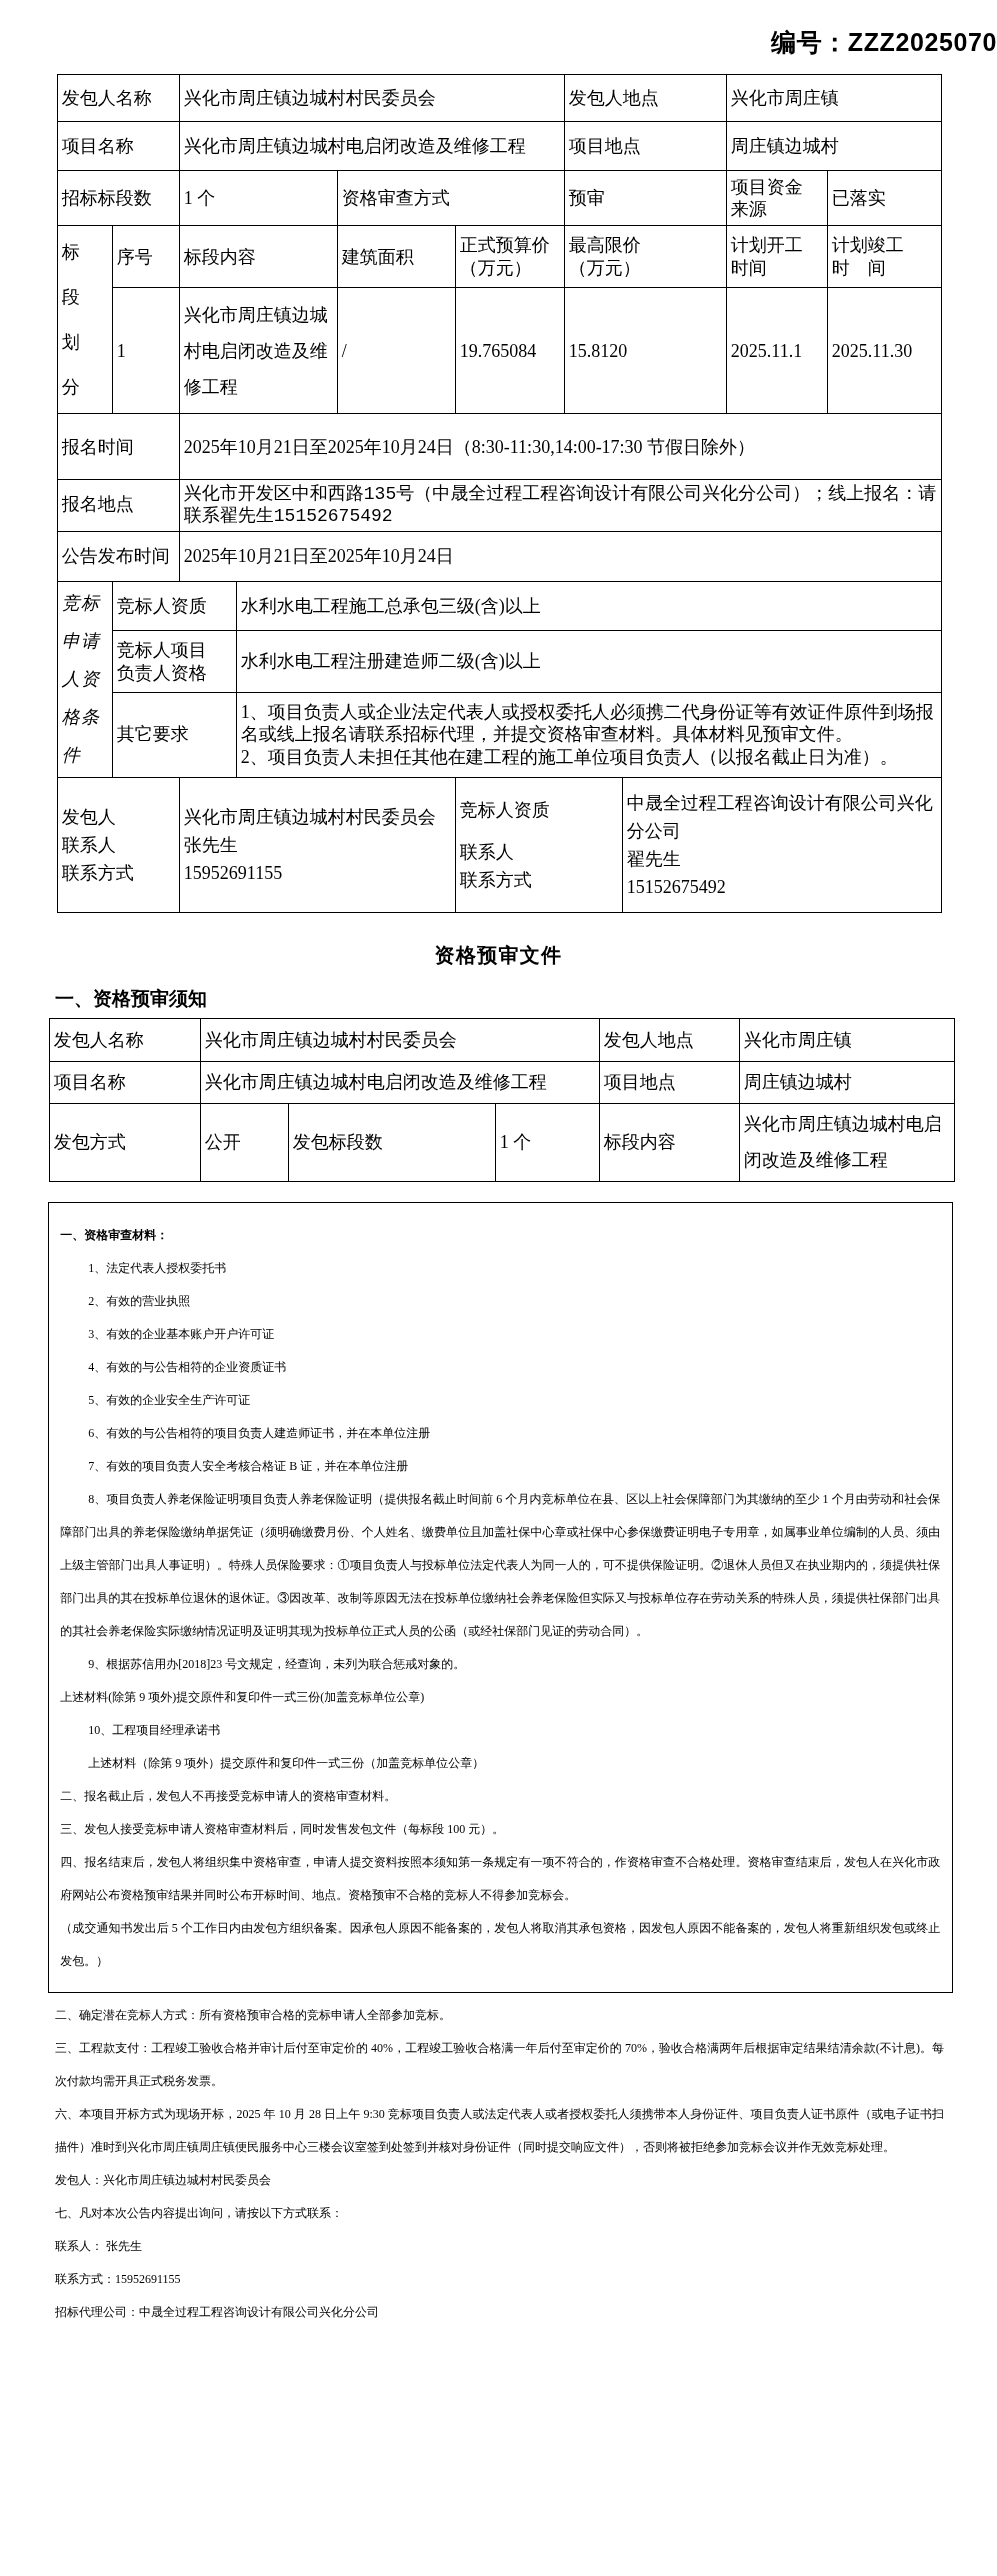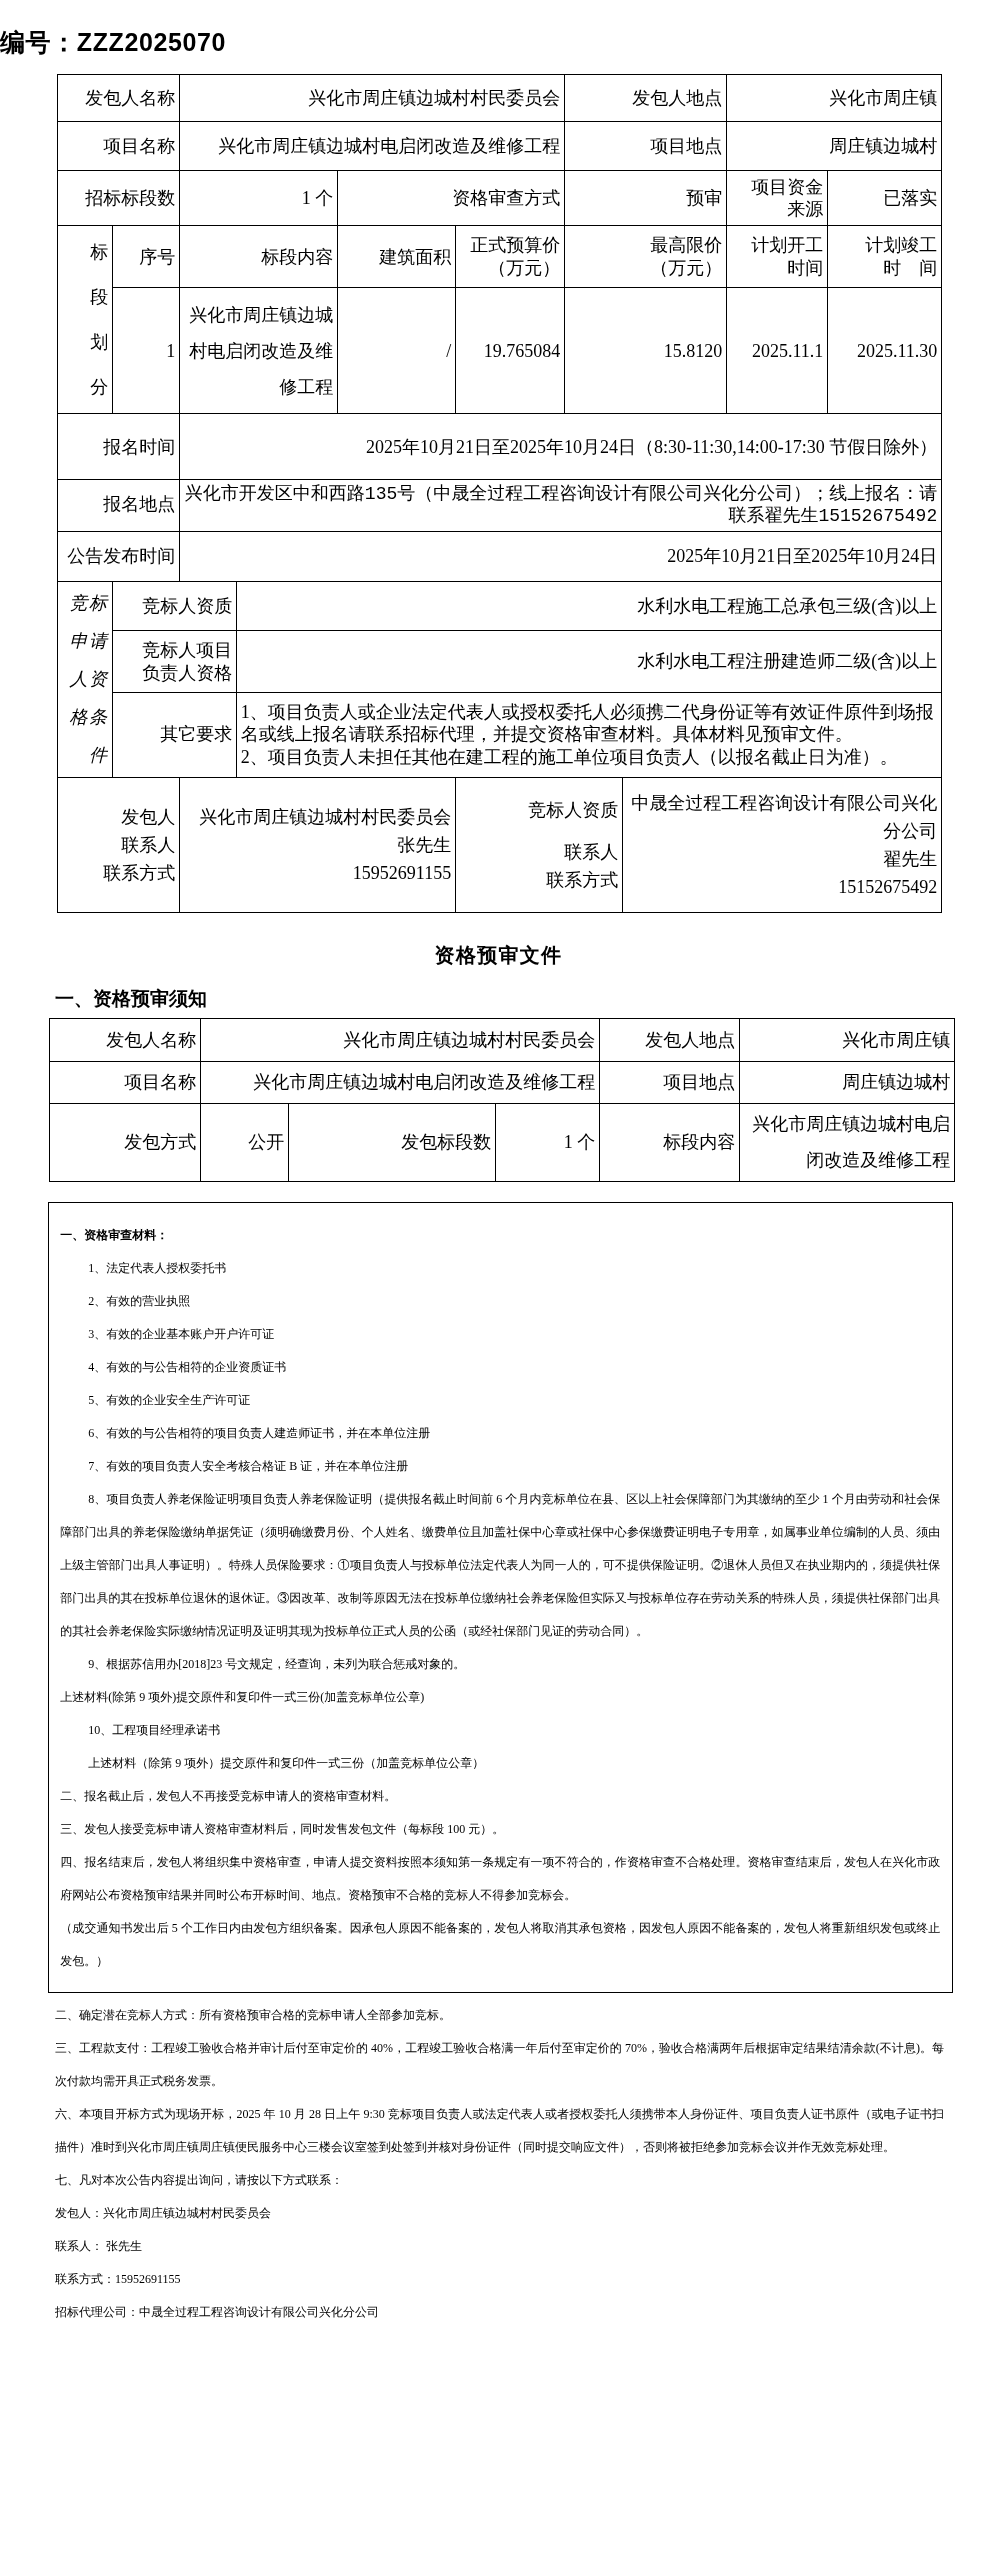--- a/index.html
+++ b/index.html
@@ -5,33 +5,33 @@
   html,body{margin:0;padding:0;background:#ffffff;}
   body{
     width:997px;
     font-family:"Liberation Serif","DejaVu Serif",serif;
     color:#000;
   }
   .page{padding:22.6px 0 19px 0;}
 
   
   .doc-number{
-    text-align:left;
+    text-align:right;
     font-family:"Liberation Sans","DejaVu Sans",sans-serif;
     font-weight:bold;
     font-size:25px;
     margin:3.8px 0 15px 0;
     letter-spacing:0.6px;
   }
 
   
   table{border-collapse:collapse;table-layout:fixed;}
   td{
     border:1.3px solid #000;
-    text-align:right;
+    text-align:left;
     vertical-align:middle;
     font-size:18px;
     line-height:22.6px;
     padding:2.5px 3.8px;
     word-break:break-all;
   }
   .t1{margin-left:57px;width:885px;}
   .t2{margin-left:49px;width:906px;margin-top:3.8px;}
   .thick-top td{border-top:1.9px solid #000;}
   .t1{border-bottom:1.9px solid #000;}
@@ -263,22 +263,22 @@
     <p>二、报名截止后，发包人不再接受竞标申请人的资格审查材料。</p>
     <p>三、发包人接受竞标申请人资格审查材料后，同时发售发包文件（每标段 100 元）。</p>
     <p>四、报名结束后，发包人将组织集中资格审查，申请人提交资料按照本须知第一条规定有一项不符合的，作资格审查不合格处理。资格审查结束后，发包人在兴化市政府网站公布资格预审结果并同时公布开标时间、地点。资格预审不合格的竞标人不得参加竞标会。</p>
     <p>（成交通知书发出后 5 个工作日内由发包方组织备案。因承包人原因不能备案的，发包人将取消其承包资格，因发包人原因不能备案的，发包人将重新组织发包或终止发包。）</p>
   </div>
 
   <div class="after">
     <p>二、确定潜在竞标人方式：所有资格预审合格的竞标申请人全部参加竞标。</p>
     <p>三、工程款支付：工程竣工验收合格并审计后付至审定价的 40%，工程竣工验收合格满一年后付至审定价的 70%，验收合格满两年后根据审定结果结清余款(不计息)。每次付款均需开具正式税务发票。</p>
     <p>六、本项目开标方式为现场开标，2025 年 10 月 28 日上午 9:30 竞标项目负责人或法定代表人或者授权委托人须携带本人身份证件、项目负责人证书原件（或电子证书扫描件）准时到兴化市周庄镇周庄镇便民服务中心三楼会议室签到处签到并核对身份证件（同时提交响应文件），否则将被拒绝参加竞标会议并作无效竞标处理。</p>
+    <p>发包人：兴化市周庄镇边城村村民委员会</p>
     <p>七、凡对本次公告内容提出询问，请按以下方式联系：</p>
-    <p>发包人：兴化市周庄镇边城村村民委员会</p>
     <p>联系人： 张先生</p>
     <p>联系方式：15952691155</p>
     <p>招标代理公司：中晟全过程工程咨询设计有限公司兴化分公司</p>
 
   </div>
 
 </div>
 
 
 </body></html>

